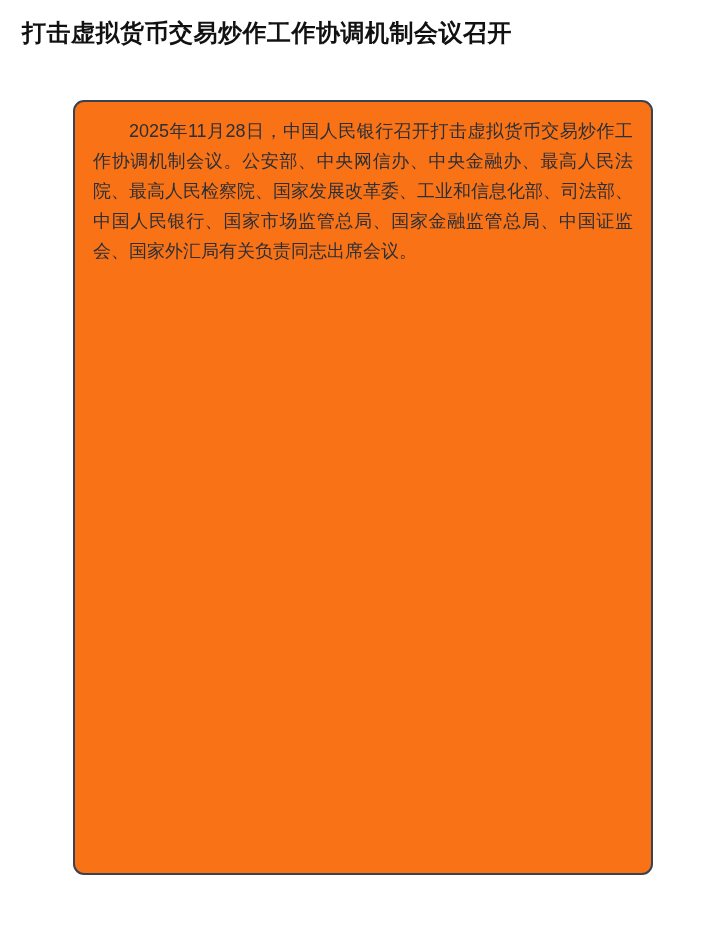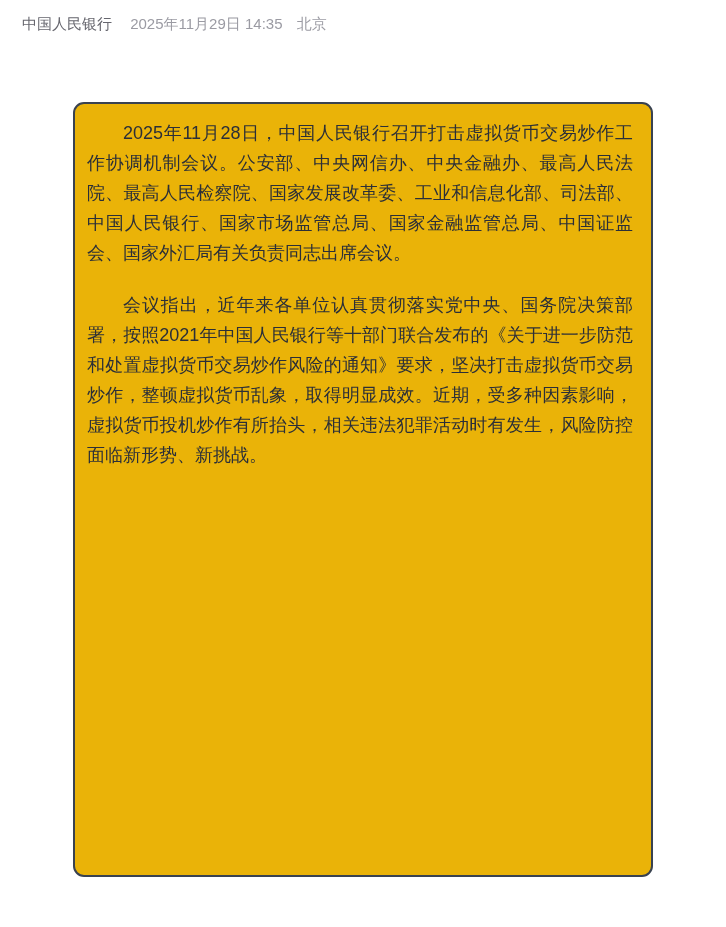--- a/index.html
+++ b/index.html
@@ -34,51 +34,46 @@
     margin-right: 14px;
   }
   .article-meta .datetime {
     color: #9b9ba3;
     margin-right: 10px;
   }
   .article-meta .location {
     color: #9b9ba3;
   }
   .content-box {
-    margin: 68px 0 0 73px;
+    margin: 52px 0 0 73px;
     width: 580px;
     min-height: 775px;
     border: 2px solid #394250;
     border-radius: 11px;
-    background: #eab308;
-    padding: 14px 18px 12px 12px;
+    background: #f97316;
+    padding: 14px 18px 12px 18px;
   }
   .content-box p {
     font-size: 18px;
     line-height: 30px;
     color: #2b2f38;
     text-align: justify;
     text-indent: 2em;
     margin-bottom: 22px;
     word-break: break-all;
   }
   .content-box p:last-child {
     margin-bottom: 0;
   }
 </style>
 </head>
 <body>
 
 <div class="page">
 
+  <h1 class="article-title">打击虚拟货币交易炒作工作协调机制会议召开</h1>
 
-  <div class="article-meta">
-    <span class="source">中国人民银行</span>
-    <span class="datetime">2025年11月29日 14:35</span>
-    <span class="location">北京</span>
-  </div>
 
   <div class="content-box">
     <p>2025年11月28日，中国人民银行召开打击虚拟货币交易炒作工作协调机制会议。公安部、中央网信办、中央金融办、最高人民法院、最高人民检察院、国家发展改革委、工业和信息化部、司法部、中国人民银行、国家市场监管总局、国家金融监管总局、中国证监会、国家外汇局有关负责同志出席会议。</p>
-    <p>会议指出，近年来各单位认真贯彻落实党中央、国务院决策部署，按照2021年中国人民银行等十部门联合发布的《关于进一步防范和处置虚拟货币交易炒作风险的通知》要求，坚决打击虚拟货币交易炒作，整顿虚拟货币乱象，取得明显成效。近期，受多种因素影响，虚拟货币投机炒作有所抬头，相关违法犯罪活动时有发生，风险防控面临新形势、新挑战。</p>
   </div>
 
 </div>
 
 </body></html>

